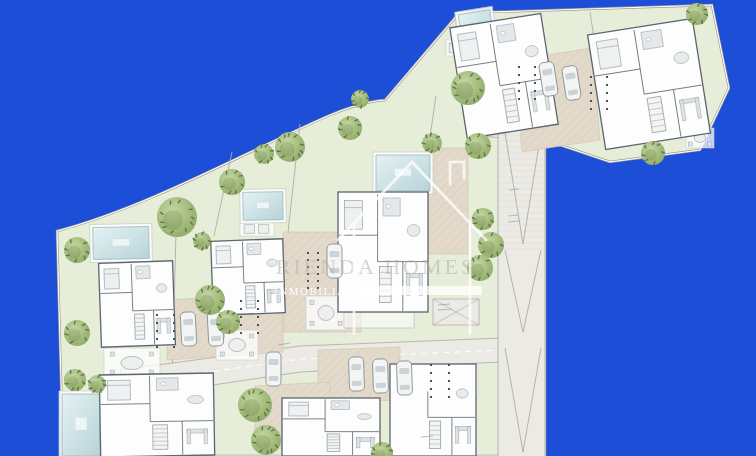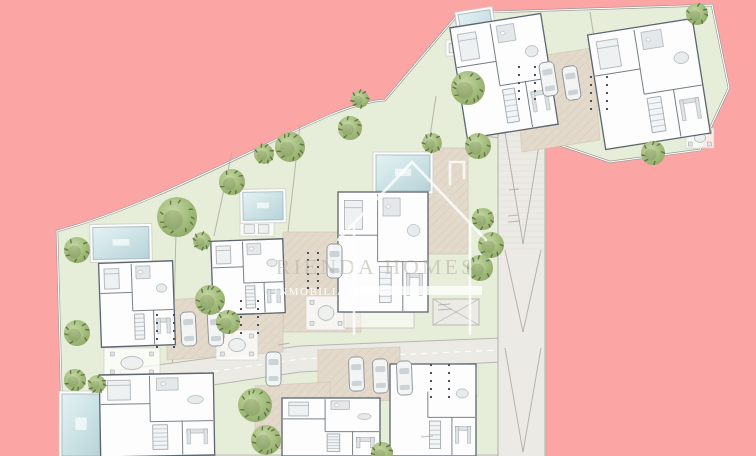--- a/index.html
+++ b/index.html
@@ -1,17 +1,17 @@
 <!DOCTYPE html>
 <html><head>
 <meta charset="utf-8">
 <title>Site plan</title>
 <style>
   html,body{margin:0;padding:0;background:#ffffff;}
-  .stage{width:756px;height:456px;position:relative;overflow:hidden;background:#fca5a5;
+  .stage{width:756px;height:456px;position:relative;overflow:hidden;background:#1d4ed8;
          font-family:"Liberation Sans",sans-serif;}
   svg{display:block;}
 </style>
 </head>
 <body>
 
 <div class="stage">
   <svg id="plan" viewBox="0 0 756 456" width="756" height="456">
     <defs>
       <radialGradient id="gTree" cx="40%" cy="35%" r="75%">

